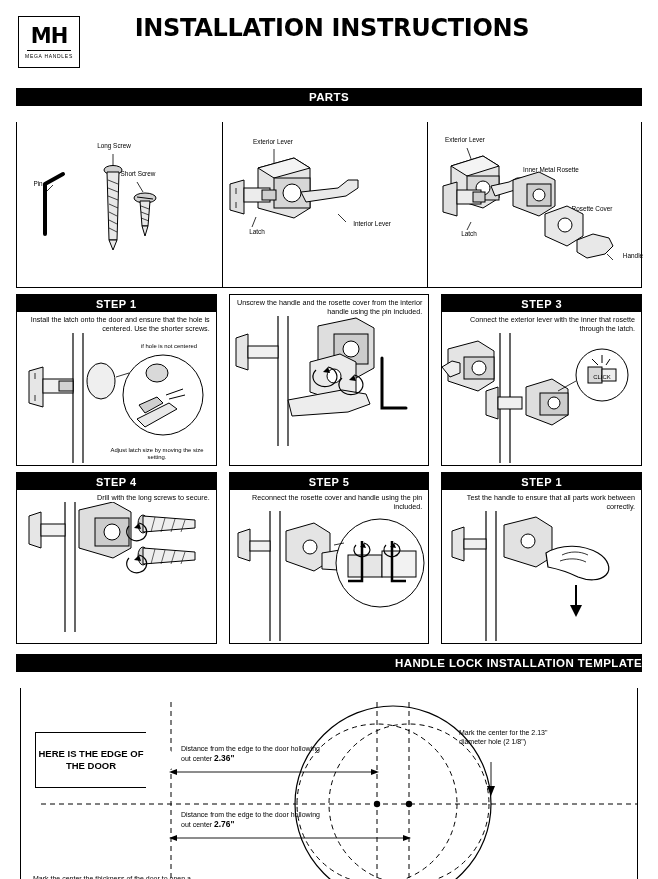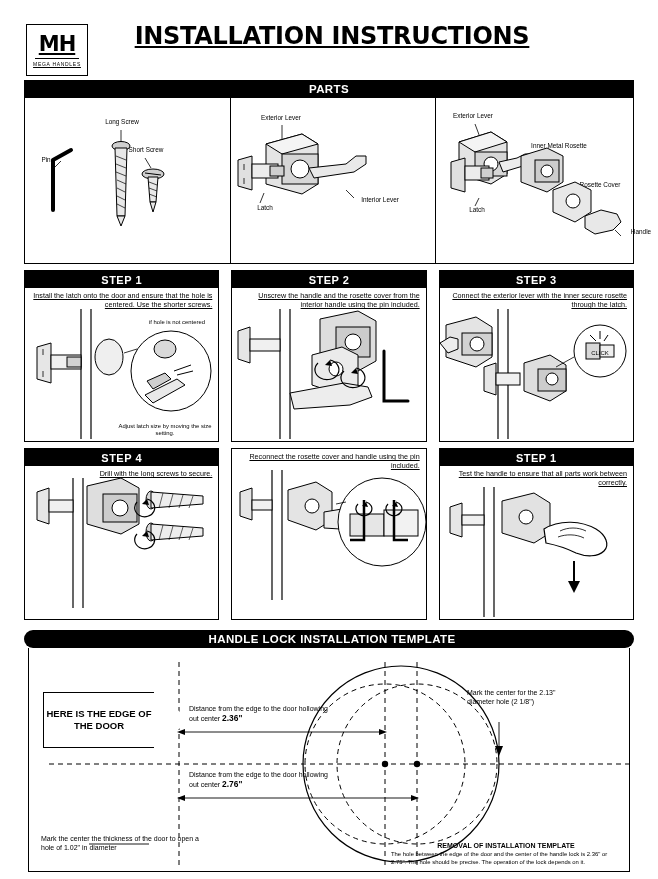--- a/index.html
+++ b/index.html
@@ -13,22 +13,21 @@
     font-family: "Liberation Sans", sans-serif;
     color: #000;
     position: relative;
     overflow: hidden;
   }
   .page {
     position: relative;
     width: 658px;
     height: 879px;
     box-sizing: border-box;
-    padding: 16px;
-    text-decoration: underline;
+    padding: 8px;
   }
 
   
   .header {
     display: flex;
     align-items: flex-start;
     padding: 8px 10px 4px 10px;
   }
   .logo {
     width: 62px;
@@ -80,27 +79,26 @@
 
   
   .bar {
     background: #000;
     color: #fff;
     font-size: 11.5px;
     font-weight: bold;
     text-align: center;
     letter-spacing: 0.4px;
     padding: 3px 0;
-    margin: 0 8px;
+    margin: 16px 8px;
   }
   .bar.left {
-    text-align: center;
+    text-align: right;
     padding-left: 6px;
     margin-top: 10px;
-    border-radius: 9px;
   }
 
   
   .parts-box {
     margin: 0 8px;
     border: 1px solid #000;
     border-top: none;
     height: 166px;
     position: relative;
     box-sizing: border-box;
@@ -380,21 +378,20 @@
           <path d="M152 66 L168 62" stroke="#000" stroke-width="1"></path>
 
           <line x1="99" y1="44" x2="112" y2="40" stroke="#000" stroke-width="0.8"></line>
         </svg>
         <div class="lbl small" style="left:112px; top:10px; width:80px;">if hole is not centered</div>
       </div>
       <div class="lbl small" style="left:84px; bottom:4px; width:112px;">Adjust latch size by moving the size setting.</div>
     </div>
 
     <div class="step">
-      <div class="step-head">STEP 2</div>
       <div class="step-desc">Unscrew the handle and the rosette cover from the interior handle using the pin included.</div>
       <div class="step-art">
         <svg width="205" height="130" style="position:absolute;left:0;top:0;">
           <line x1="48" y1="-40" x2="48" y2="130" stroke="#000" stroke-width="1.2"></line>
           <line x1="58" y1="-40" x2="58" y2="130" stroke="#000" stroke-width="1.2"></line>
 
           <path d="M6 22 L18 18 L18 54 L6 50 Z" fill="#e6e6e6" stroke="#000" stroke-width="1"></path>
           <rect x="18" y="30" width="30" height="12" fill="#f0f0f0" stroke="#000" stroke-width="1"></rect>
 
           <path d="M88 10 L126 2 L144 12 L144 52 L126 62 L88 52 Z" fill="#dedede" stroke="#000" stroke-width="1"></path>
@@ -411,21 +408,21 @@
           <path d="M86 54 a12 10 0 1 0 12 -3" stroke="#000" stroke-width="1.2" fill="none"></path>
           <path d="M98 51 l2 6 l-7 -1 z" fill="#000"></path>
           <path d="M112 62 a12 10 0 1 0 12 -3" stroke="#000" stroke-width="1.2" fill="none"></path>
           <path d="M124 59 l2 6 l-7 -1 z" fill="#000"></path>
         </svg>
       </div>
     </div>
 
     <div class="step">
       <div class="step-head">STEP 3</div>
-      <div class="step-desc">Connect the exterior lever with the inner secure rosette through the latch.</div>
+      <div class="step-desc">Connect the exterior lever with the inner that rosette through the latch.</div>
       <div class="step-art">
         <svg width="205" height="130" style="position:absolute;left:0;top:0;">
           <line x1="58" y1="-40" x2="58" y2="130" stroke="#000" stroke-width="1.2"></line>
           <line x1="68" y1="-40" x2="68" y2="130" stroke="#000" stroke-width="1.2"></line>
 
           <path d="M6 16 L36 8 L52 18 L52 48 L36 58 L6 48 Z" fill="#e4e4e4" stroke="#000" stroke-width="1"></path>
           <rect x="22" y="24" width="30" height="22" fill="#d2d2d2" stroke="#000" stroke-width="1"></rect>
           <circle cx="37" cy="35" r="7" fill="#fff" stroke="#000" stroke-width="1"></circle>
           <path d="M0 34 L10 28 L18 30 L18 40 L8 44 Z" fill="#ededed" stroke="#000" stroke-width="1"></path>
 
@@ -485,20 +482,21 @@
 
           <path d="M112 24 a10 9 0 1 0 10 -3" stroke="#000" stroke-width="1.2" fill="none"></path>
           <path d="M122 21 l2 6 l-7 -1 z" fill="#000"></path>
           <path d="M112 56 a10 9 0 1 0 10 -3" stroke="#000" stroke-width="1.2" fill="none"></path>
           <path d="M122 53 l2 6 l-7 -1 z" fill="#000"></path>
         </svg>
       </div>
     </div>
 
     <div class="step">
+      <div class="step-head">STEP 5</div>
       <div class="step-desc">Reconnect the rosette cover and handle using the pin included.</div>
       <div class="step-art">
         <svg width="205" height="130" style="position:absolute;left:0;top:0;">
           <line x1="40" y1="-30" x2="40" y2="130" stroke="#000" stroke-width="1.2"></line>
           <line x1="50" y1="-30" x2="50" y2="130" stroke="#000" stroke-width="1.2"></line>
 
           <path d="M8 22 L20 18 L20 50 L8 46 Z" fill="#e6e6e6" stroke="#000" stroke-width="1"></path>
           <rect x="20" y="30" width="20" height="10" fill="#f0f0f0" stroke="#000" stroke-width="1"></rect>
 
           <path d="M56 20 L84 12 L100 22 L100 50 L84 60 L56 50 Z" fill="#e4e4e4" stroke="#000" stroke-width="1"></path>

